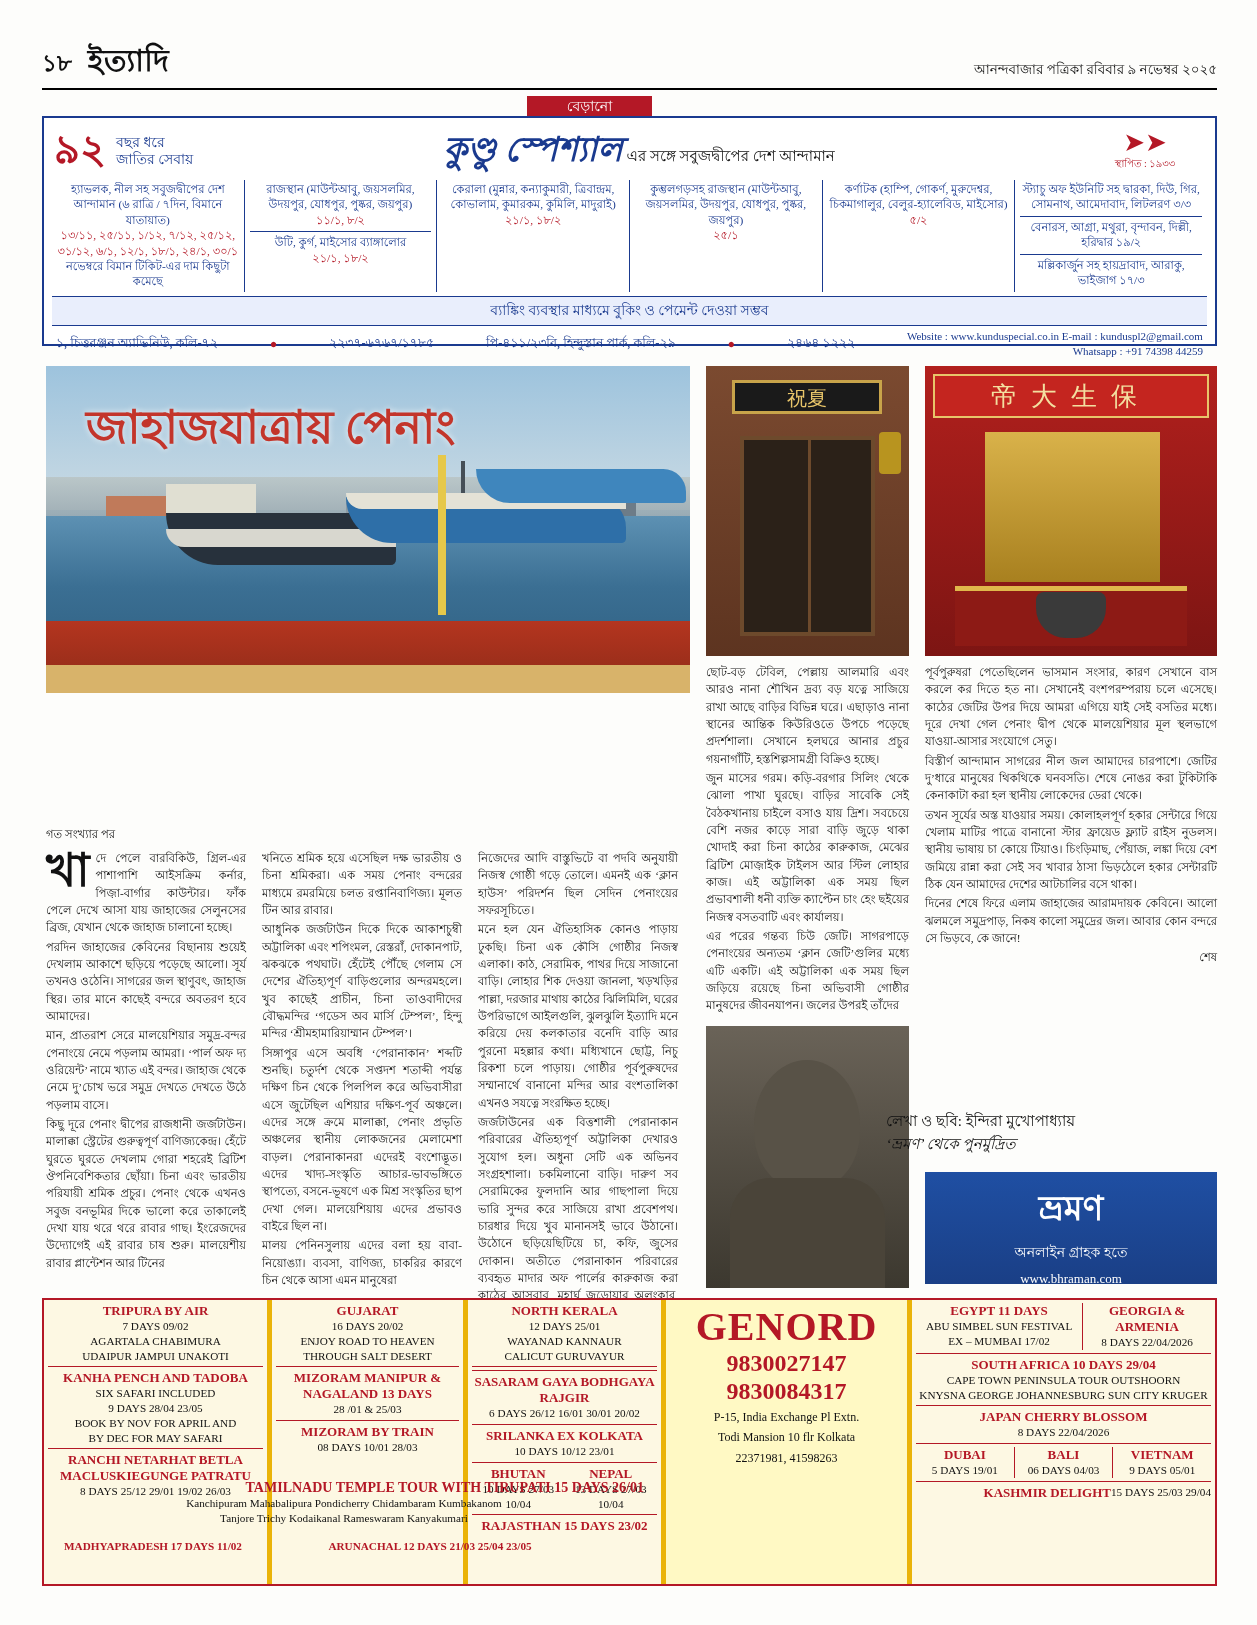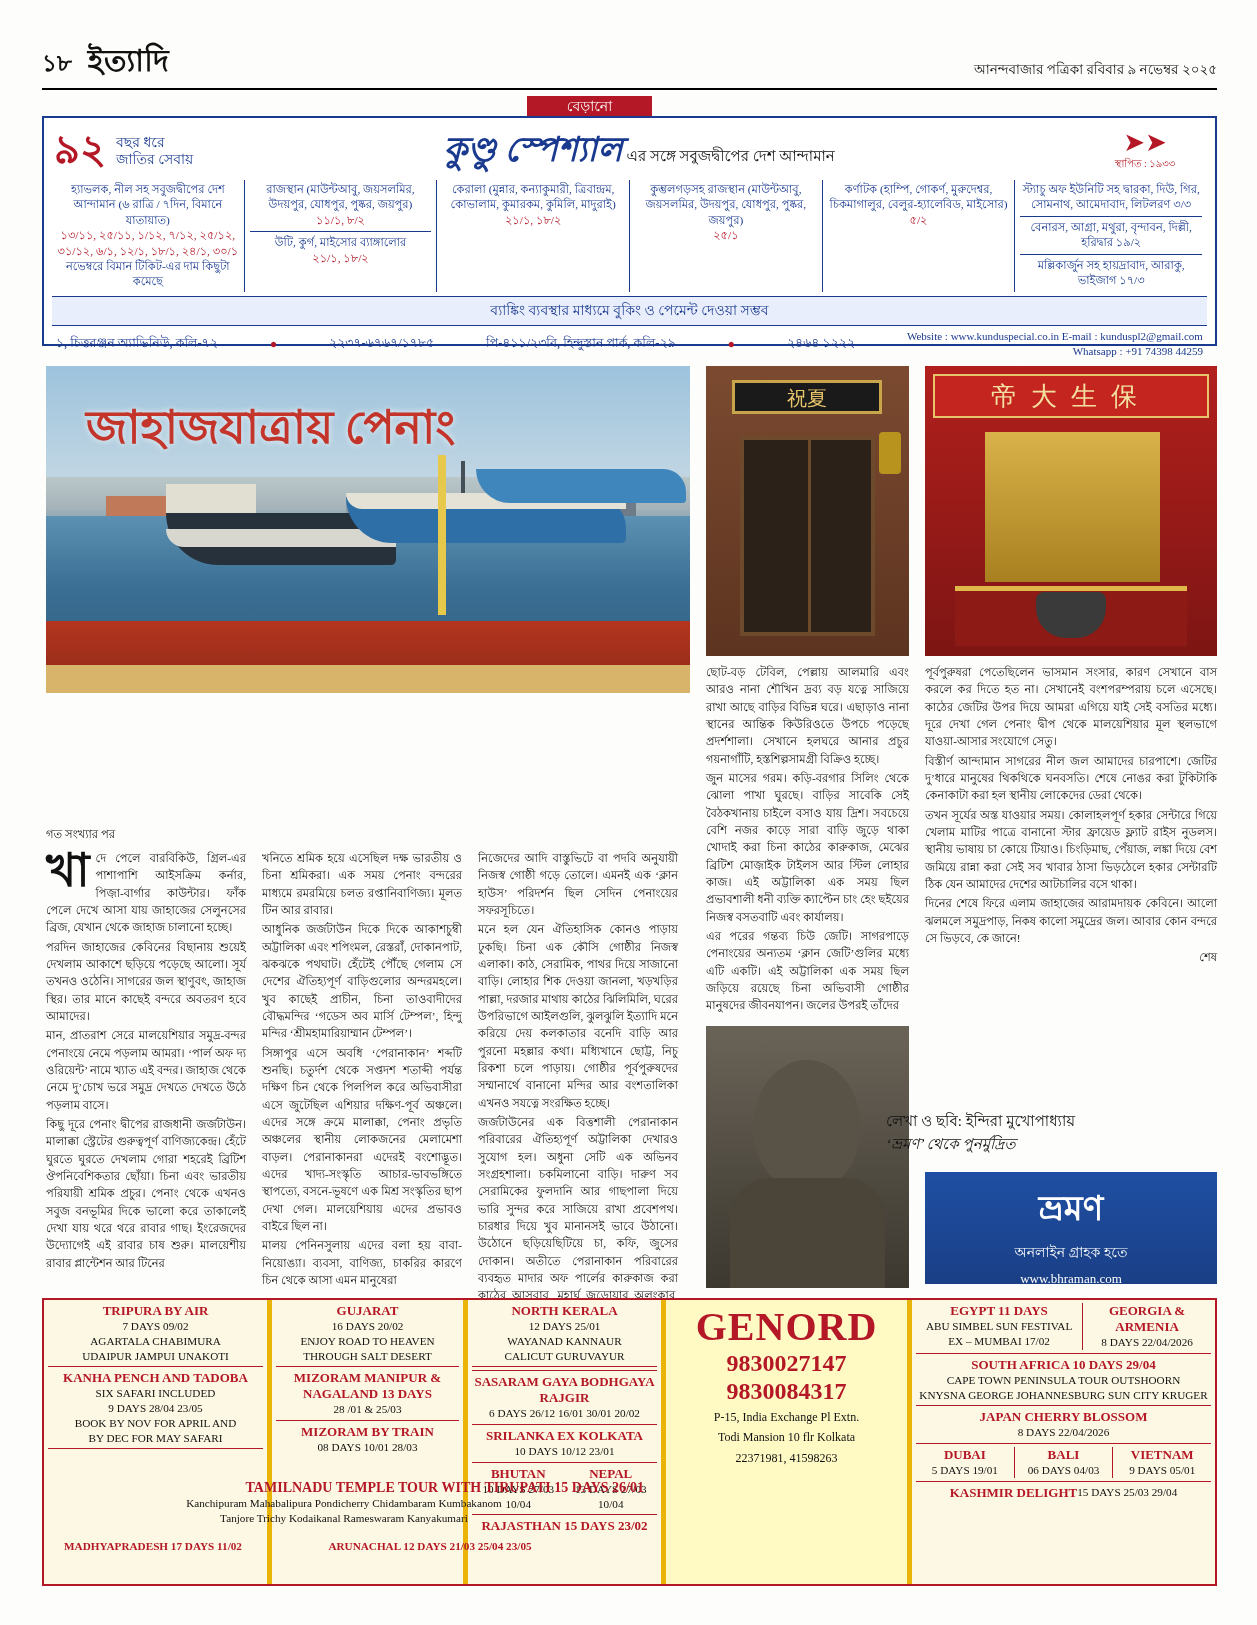--- a/index.html
+++ b/index.html
@@ -322,20 +322,24 @@
       </div>
       <div class="ba-sep"></div>
       <div>
         <div class="ba-title">KANHA PENCH AND TADOBA</div>
         <div class="ba-line">SIX SAFARI INCLUDED</div>
         <div class="ba-line">9 DAYS     28/04   23/05</div>
         <div class="ba-line">BOOK BY NOV FOR APRIL  AND</div>
         <div class="ba-line">BY DEC FOR MAY SAFARI</div>
       </div>
       <div class="ba-sep"></div>
+      <div>
+        <div class="ba-title">RANCHI NETARHAT BETLA MACLUSKIEGUNGE PATRATU</div>
+        <div class="ba-line">8 DAYS  25/12 29/01  19/02  26/03</div>
+      </div>
     </div>
 
     <div class="ba-col ba2">
       <div>
         <div class="ba-title">GUJARAT</div>
         <div class="ba-line">16 DAYS   20/02</div>
         <div class="ba-line">ENJOY ROAD TO HEAVEN</div>
         <div class="ba-line">THROUGH  SALT DESERT</div>
       </div>
       <div class="ba-sep"></div>
@@ -424,21 +428,21 @@
         <div style="flex:1;border-left:1px solid #b41826">
           <div class="ba-title">BALI</div>
           <div class="ba-line">06 DAYS  04/03</div>
         </div>
         <div style="flex:1;border-left:1px solid #b41826">
           <div class="ba-title">VIETNAM</div>
           <div class="ba-line">9 DAYS  05/01</div>
         </div>
       </div>
       <div class="ba-sep"></div>
-      <div style="display:flex;justify-content:center;gap:0">
+      <div style="display:flex;justify-content:flex-end;gap:0">
         <span class="ba-title">KASHMIR DELIGHT</span>
         <span class="ba-line">15 DAYS  25/03  29/04</span>
       </div>
     </div>
   </div>
 
   <div style="position:absolute;left:44px;top:1480px;width:600px;font-size:14px;text-align:right;color:#b41826;font-weight:bold">TAMILNADU TEMPLE TOUR  WITH TIRUPATI 15 DAYS  26/01</div>
   <div style="position:absolute;left:44px;top:1497px;width:600px;font-size:11.2px;text-align:center">Kanchipuram  Mahabalipura Pondicherry Chidambaram Kumbakanom</div>
   <div style="position:absolute;left:44px;top:1512px;width:600px;font-size:11.2px;text-align:center">Tanjore  Trichy  Kodaikanal  Rameswaram  Kanyakumari</div>
   <div style="position:absolute;left:48px;top:1540px;width:210px;font-size:11.2px;text-align:center;color:#b41826;font-weight:bold">MADHYAPRADESH   17  DAYS  11/02</div>

